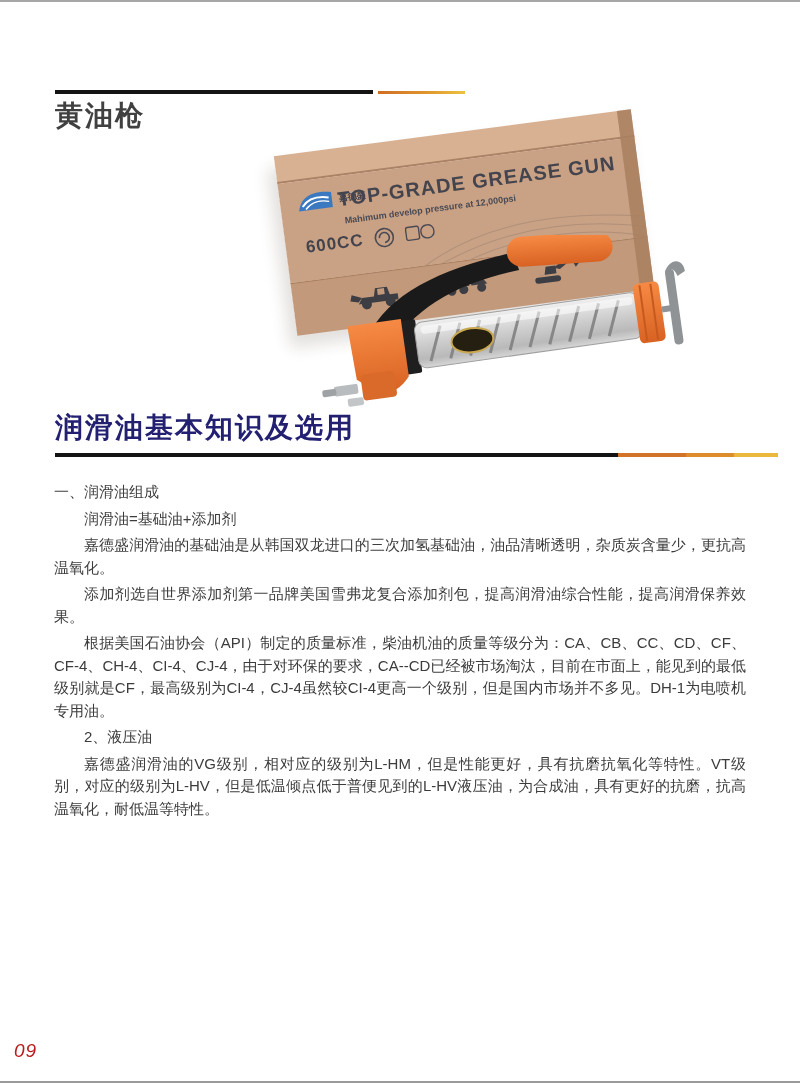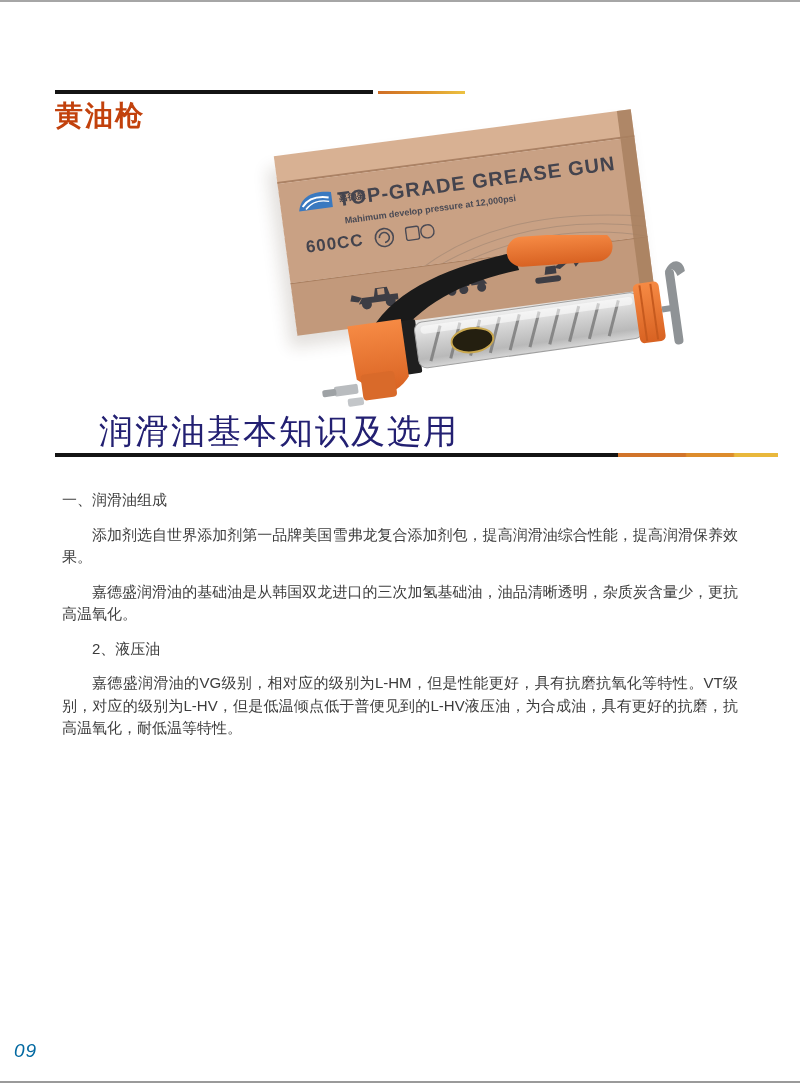--- a/index.html
+++ b/index.html
@@ -8,21 +8,21 @@
     font-family:"Liberation Sans","DejaVu Sans",sans-serif;overflow:hidden;
   }
   .rule-top{position:absolute;left:0;top:0;width:800px;height:2px;background:#a6a6a6;}
   .rule-bottom{position:absolute;left:0;top:1081px;width:800px;height:2px;background:#9a9a9a;}
 
   
   .h1-rule-black{position:absolute;left:55px;top:90px;width:318px;height:4px;background:#141414;}
   .h1-rule-orange{position:absolute;left:378px;top:91px;width:87px;height:3px;
     background:linear-gradient(90deg,#cf6e26 0%,#df952c 55%,#ecc242 100%);}
   .h1-title{position:absolute;left:55px;top:97px;font-size:28px;font-weight:bold;
-    color:#c2410c;letter-spacing:2px;}
+    color:#404040;letter-spacing:2px;}
 
   
   .photo-area{position:absolute;left:270px;top:120px;width:440px;height:295px;}
   .box-wrap{position:absolute;left:14px;top:12px;width:360px;height:180px;
     transform:rotate(-7.5deg);transform-origin:50% 50%;
     box-shadow:-8px 12px 16px rgba(60,40,20,0.15);}
   .box-flap{position:absolute;left:0;top:0;width:100%;height:26px;background:#d8b193;
     border-bottom:2px solid #ab8265;}
   .box-face{position:absolute;left:0;top:28px;width:100%;height:100px;background:#c9a184;}
   .box-side{position:absolute;left:0;top:128px;width:100%;height:52px;background:#c2997b;
@@ -33,33 +33,33 @@
   .box-title{position:absolute;left:58px;top:12px;width:300px;font-size:20px;font-weight:bold;
     color:#44444e;letter-spacing:1px;white-space:nowrap;}
   .box-sub{position:absolute;left:62px;top:40px;font-size:9px;font-weight:bold;color:#4a4a54;}
   .box-cap-row{position:absolute;left:20px;top:56px;display:flex;align-items:center;gap:10px;}
   .box-cap{font-size:17px;font-weight:bold;color:#43434d;letter-spacing:1px;}
   .veh-row{position:absolute;left:55px;top:6px;width:250px;display:flex;gap:28px;align-items:center;}
   .waves{position:absolute;right:0;bottom:-20px;opacity:.22;}
   .gun-svg{position:absolute;left:42px;top:115px;}
 
   
-  .h2-title{position:absolute;left:55px;top:409px;font-size:34px;font-weight:normal;
-    color:#232072;letter-spacing:2px;margin-left:44px;}
+  .h2-title{position:absolute;left:55px;top:409px;font-size:28px;font-weight:bold;
+    color:#232072;letter-spacing:2px;}
   .h2-rule-black{position:absolute;left:55px;top:453px;width:563px;height:4px;background:#141414;}
   .h2-rule-orange{position:absolute;left:618px;top:453px;width:160px;height:4px;
     background:linear-gradient(90deg,#d1742a 0%,#d1742a 42%,#dd8c2c 43%,#dd8c2c 72%,#e9b83c 73%,#e9b83c 100%);}
 
   
   .body-text{position:absolute;left:50px;top:477px;width:700px;font-size:15px;
     line-height:22.5px;color:#3c3c3c;text-align:justify;}
-  .body-text p{margin:12px;}
+  .body-text p{margin:4px;}
   .body-text p.indent{text-indent:2em;}
 
-  .page-number{position:absolute;left:14px;top:1040px;font-size:19px;color:#0369a1;
+  .page-number{position:absolute;left:14px;top:1040px;font-size:19px;color:#b91c1c;
     font-style:italic;letter-spacing:1px;}
 </style>
 </head>
 <body>
 
 <div class="rule-top"></div>
 
 <div class="h1-rule-black"></div>
 <div class="h1-rule-orange"></div>
 <div class="h1-title">黄油枪</div>
@@ -181,20 +181,22 @@
     </g>
   </svg>
 </div>
 
 <div class="h2-title">润滑油基本知识及选用</div>
 <div class="h2-rule-black"></div>
 <div class="h2-rule-orange"></div>
 
 <div class="body-text">
     <p>一、润滑油组成</p>
+    <p class="indent">润滑油=基础油+添加剂</p>
+    <p class="indent">嘉德盛润滑油的基础油是从韩国双龙进口的三次加氢基础油，油品清晰透明，杂质炭含量少，更抗高温氧化。</p>
     <p class="indent">添加剂选自世界添加剂第一品牌美国雪弗龙复合添加剂包，提高润滑油综合性能，提高润滑保养效果。</p>
-    <p class="indent">嘉德盛润滑油的基础油是从韩国双龙进口的三次加氢基础油，油品清晰透明，杂质炭含量少，更抗高温氧化。</p>
+    <p class="indent">根据美国石油协会（API）制定的质量标准，柴油机油的质量等级分为：CA、CB、CC、CD、CF、CF-4、CH-4、CI-4、CJ-4，由于对环保的要求，CA--CD已经被市场淘汰，目前在市面上，能见到的最低级别就是CF，最高级别为CI-4，CJ-4虽然较CI-4更高一个级别，但是国内市场并不多见。DH-1为电喷机专用油。</p>
     <p class="indent">2、液压油</p>
     <p class="indent">嘉德盛润滑油的VG级别，相对应的级别为L-HM，但是性能更好，具有抗磨抗氧化等特性。VT级别，对应的级别为L-HV，但是低温倾点低于普便见到的L-HV液压油，为合成油，具有更好的抗磨，抗高温氧化，耐低温等特性。</p>
   </div>
 
 <div class="page-number">09</div>
 <div class="rule-bottom"></div>
 
 </body></html>

